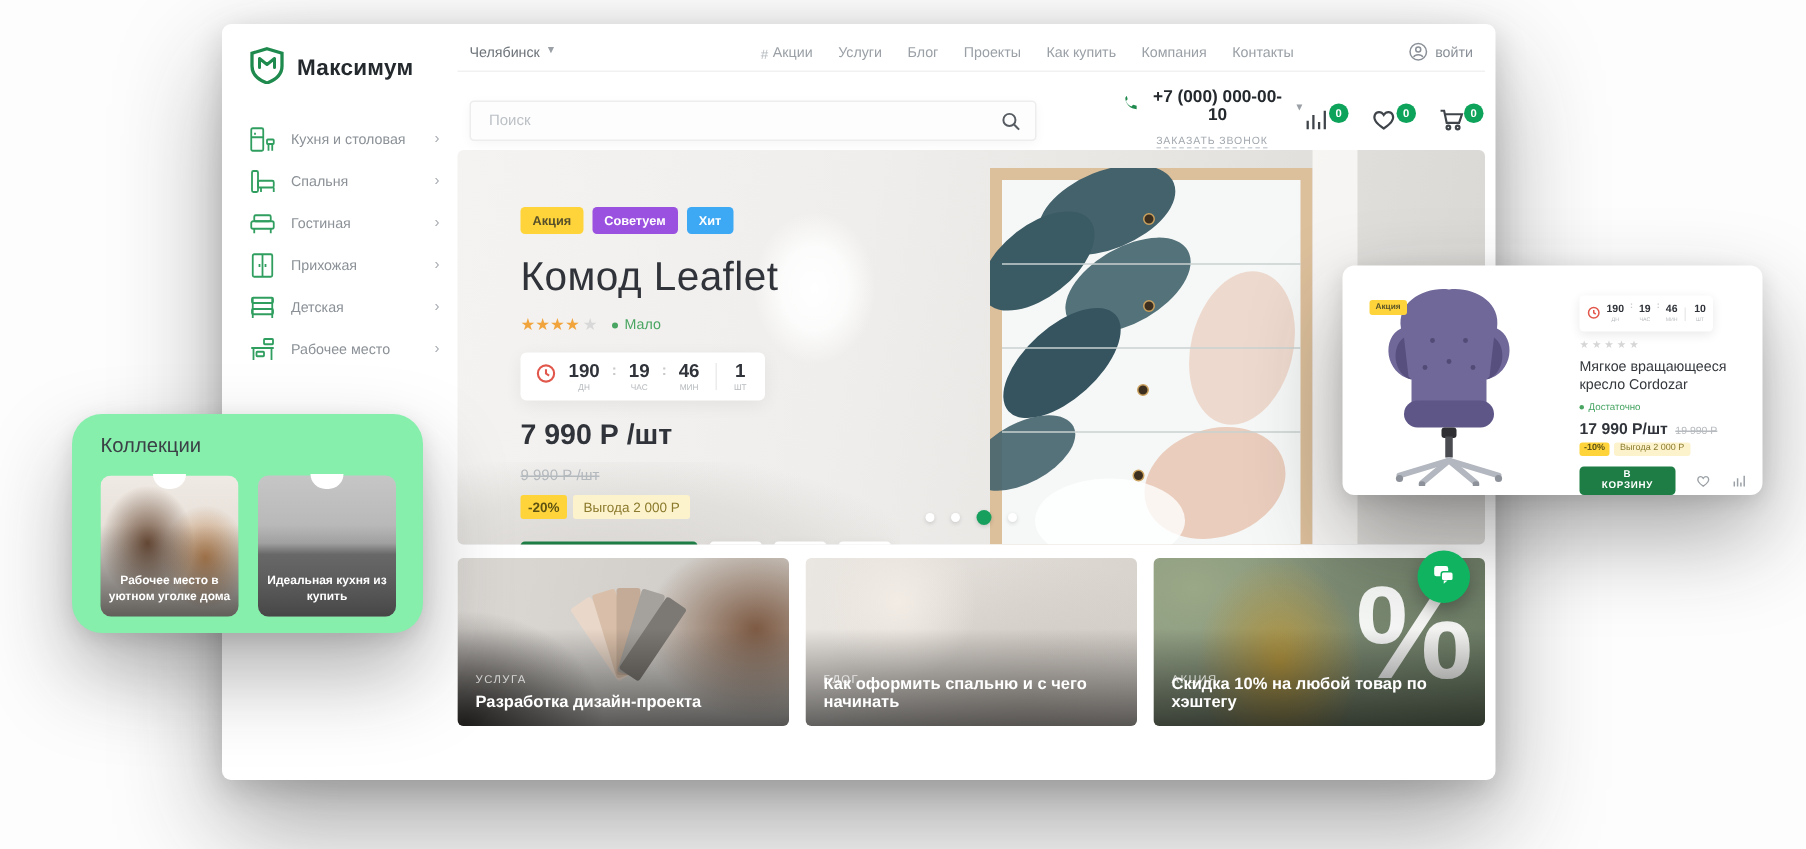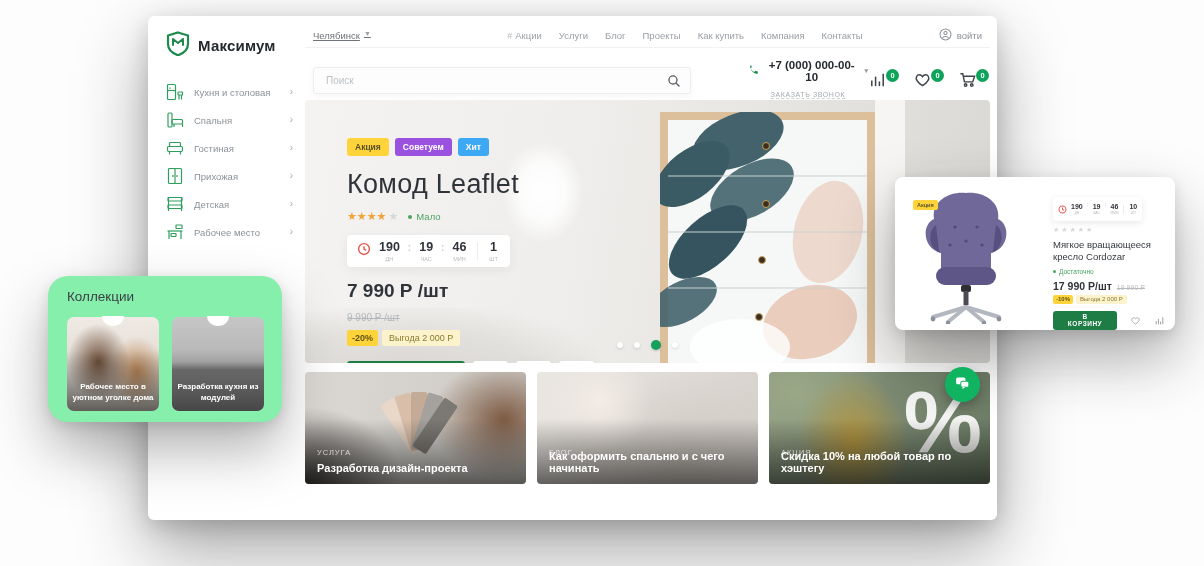--- a/index.html
+++ b/index.html
@@ -18,21 +18,21 @@
   .cat-menu { margin-top:22px; display:flex; flex-direction:column; gap:8px; }
   .cat-item { display:flex; align-items:center; gap:9px; height:20px; cursor:pointer; padding-right:12px; }
   .cat-icon { width:20px; height:20px; flex:0 0 20px; color:#2f9e5f; }
   .cat-label { font-size:9.5px; color:#8b9197; }
   .chev { margin-left:auto; color:#a9aeb3; font-size:10px; line-height:1; }
 
   
   .content { position:absolute; left:157px; top:0; right:7px; bottom:0; }
   .topbar { display:flex; align-items:center; height:32px; padding:8px 8px 0 8px;
     border-bottom:1px solid #f1f1f1; }
-  .city { display:flex; align-items:flex-start; gap:4px; font-size:9.5px; color:#6d7379; width:118px; cursor:pointer;text-decoration:underline; }
+  .city { display:flex; align-items:flex-start; gap:4px; font-size:9.5px; color:#6d7379; width:118px; cursor:pointer; }
   .caret { font-size:7px; color:#9aa0a6; }
   .nav-items { display:flex; gap:17px; margin:0 auto; }
   .nav-link { display:flex; align-items:center; gap:3px; font-size:9.5px; color:#9aa0a6; text-decoration:none; cursor:pointer; }
   .hash { color:#b6bbc0; font-size:9px; }
   .login { display:flex; align-items:center; gap:5px; font-size:9.5px; color:#8a9097; cursor:pointer; }
 
   .searchrow { display:flex; align-items:center; padding:11px 8px 0 8px; }
   .search { position:relative; width:388px; height:27px; background:#fdfdfd; border:1px solid #ededed;
     border-radius:3px; box-shadow:0 2px 8px rgba(0,0,0,.04); }
   .search input { width:100%; height:100%; border:0; background:transparent; outline:none;
@@ -519,21 +519,21 @@
 
   <div class="collections-panel">
     <div class="col-title">Коллекции</div>
     <div class="col-cards">
       <div class="col-card cc1">
         <div class="col-shade"></div>
         <div class="col-text">Рабочее место в уютном уголке дома</div>
       </div>
       <div class="col-card cc2">
         <div class="col-shade"></div>
-        <div class="col-text">Разработка кухня из модулей</div>
+        <div class="col-text">Идеальная кухня из купить</div>
       </div>
     </div>
   </div>
 
   <div class="product-card">
     <span class="pc-badge">Акция</span>
     <div class="pc-img">
       <svg width="126" height="141" viewBox="0 0 126 141">
         <path d="M38 70 C20 66 18 42 31 36 C28 18 47 8 63 10 C79 8 98 18 95 36 C108 42 106 66 88 70 L88 92 L38 92 Z" fill="#6f6899"></path>
         <path d="M38 70 C26 67 24 48 33 42 L36 68 Z" fill="#57507e"></path>

